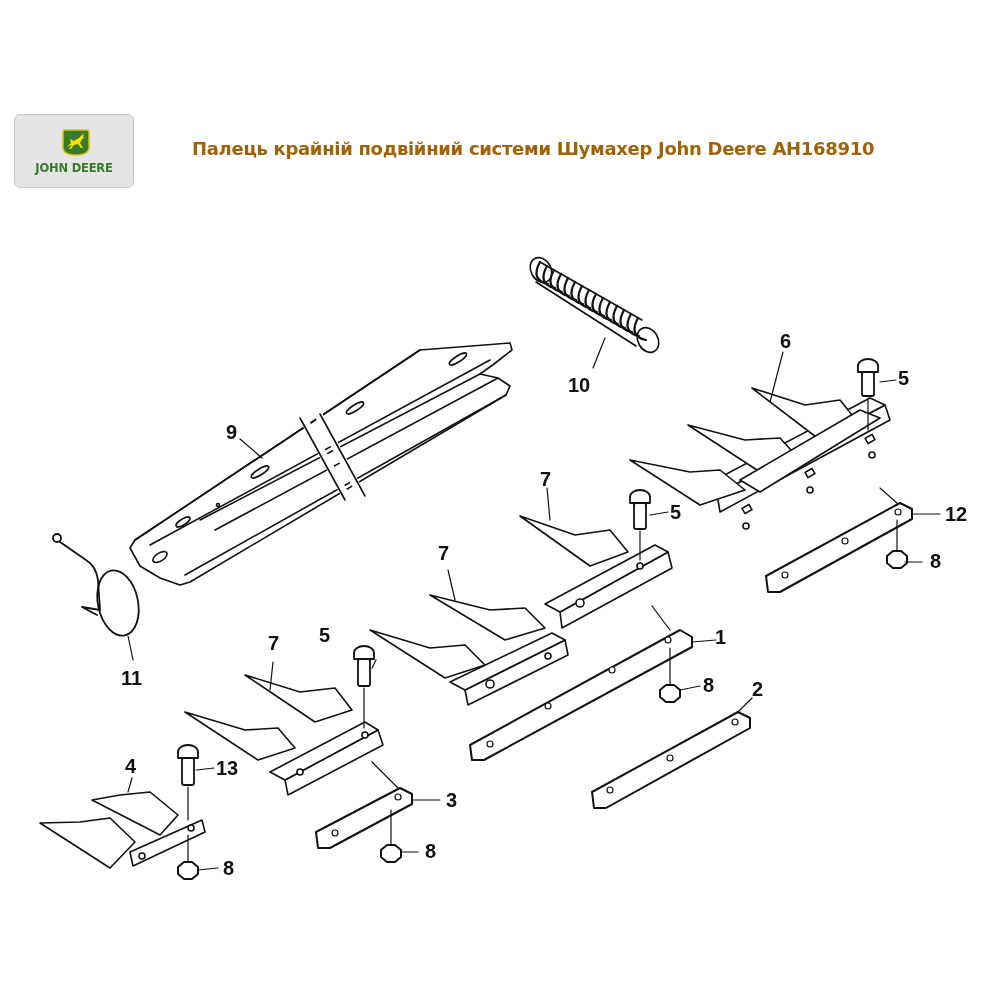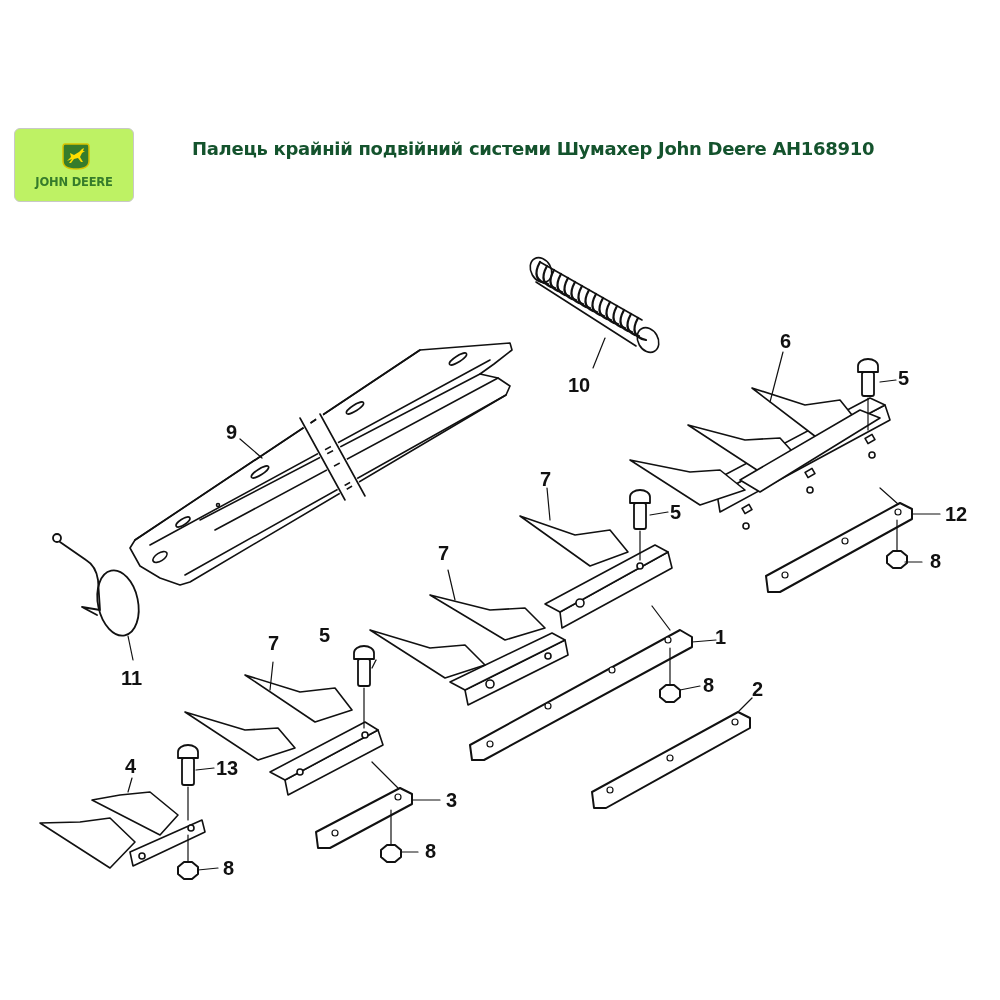--- a/index.html
+++ b/index.html
@@ -1,20 +1,20 @@
 <!DOCTYPE html>
 <html><head>
 <meta charset="utf-8">
 <style>
   html,body{margin:0;padding:0;background:#ffffff;}
   body{width:1000px;height:1000px;position:relative;overflow:hidden;font-family:"Liberation Sans",sans-serif;}
-  .logo-box{position:absolute;left:14px;top:128px;width:120px;height:74px;border:1.5px solid #c8c8c8;border-radius:6px;background:#bef264;box-sizing:border-box;}
+  .logo-box{position:absolute;left:14px;top:114px;width:120px;height:74px;border:1.5px solid #c8c8c8;border-radius:6px;background:#e5e5e5;box-sizing:border-box;}
   .logo-emblem{position:absolute;left:46px;top:12px;width:30px;height:30px;}
   .logo-text{position:absolute;left:0;right:0;top:46px;text-align:center;font-family:"DejaVu Sans",sans-serif;font-size:11.5px;font-weight:bold;letter-spacing:-0.2px;}
-  .page-title{position:absolute;left:192px;top:138px;font-family:"DejaVu Sans",sans-serif;font-weight:bold;font-size:18px;color:#14532d;white-space:nowrap;letter-spacing:-0.3px;}
+  .page-title{position:absolute;left:192px;top:138px;font-family:"DejaVu Sans",sans-serif;font-weight:bold;font-size:18px;color:#a16207;white-space:nowrap;letter-spacing:-0.3px;}
   svg.diagram{position:absolute;left:0;top:0;}
   .callout{font-family:"Liberation Sans",sans-serif;font-weight:bold;font-size:20px;fill:#111;}
 </style>
 </head>
 <body>
 
 <div class="logo-box">
   <svg class="logo-emblem" viewBox="0 0 30 30">
     <path d="M4 3 H26 Q28 3 28 6 V20 Q28 28 15 28 Q2 28 2 20 V6 Q2 3 4 3 Z" fill="#367C2B" stroke="#D9C200" stroke-width="1.5"></path>
     <path d="M6 20 L10 16 L9 12 L13 14 L18 11 L21 8 L23 7 L22 10 L24 10 L21 12 L19 16 L22 21 L20 21 L17 17 L13 18 L10 22 L8 22 L11 18 Z" fill="#FFDE00"></path>

